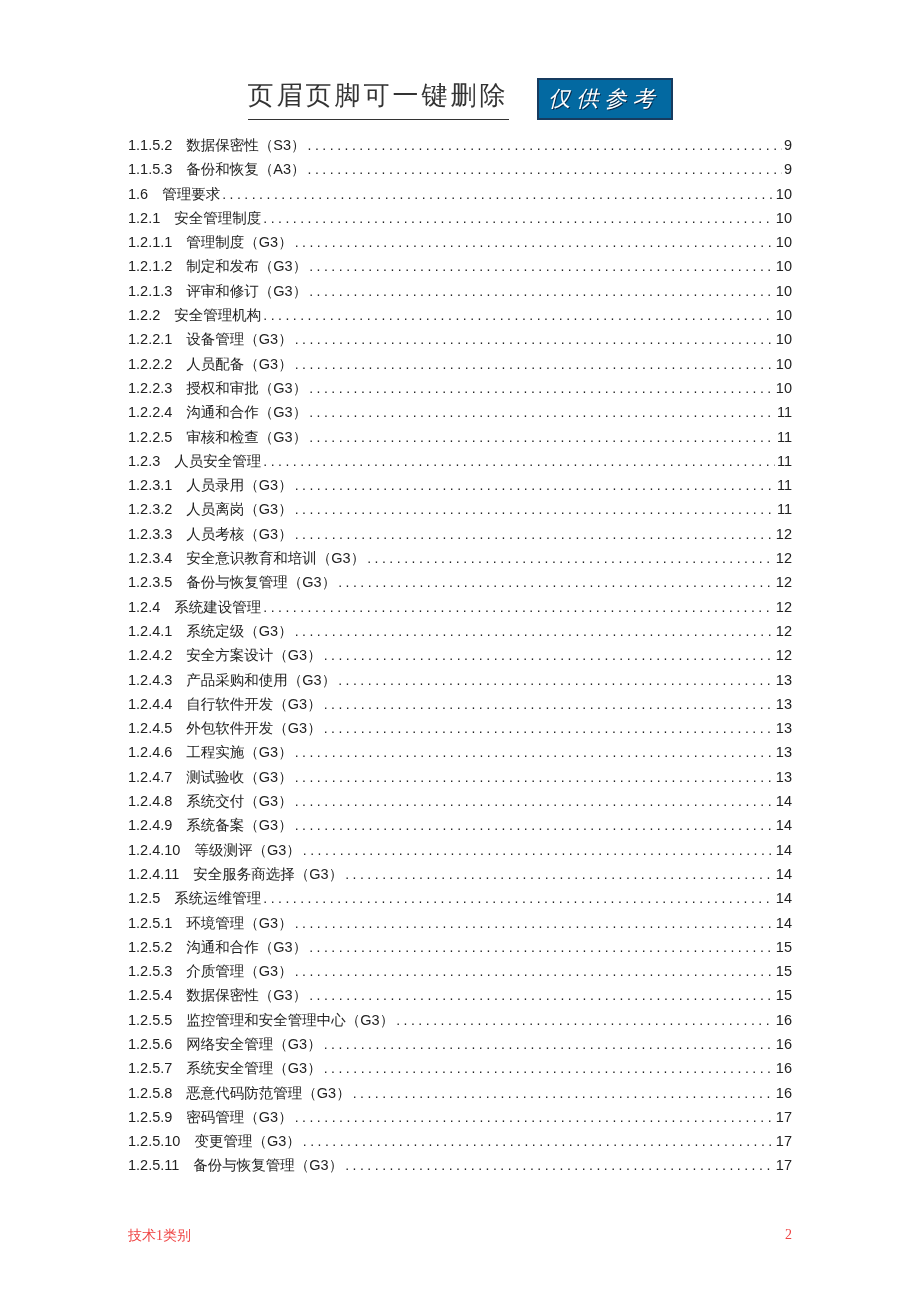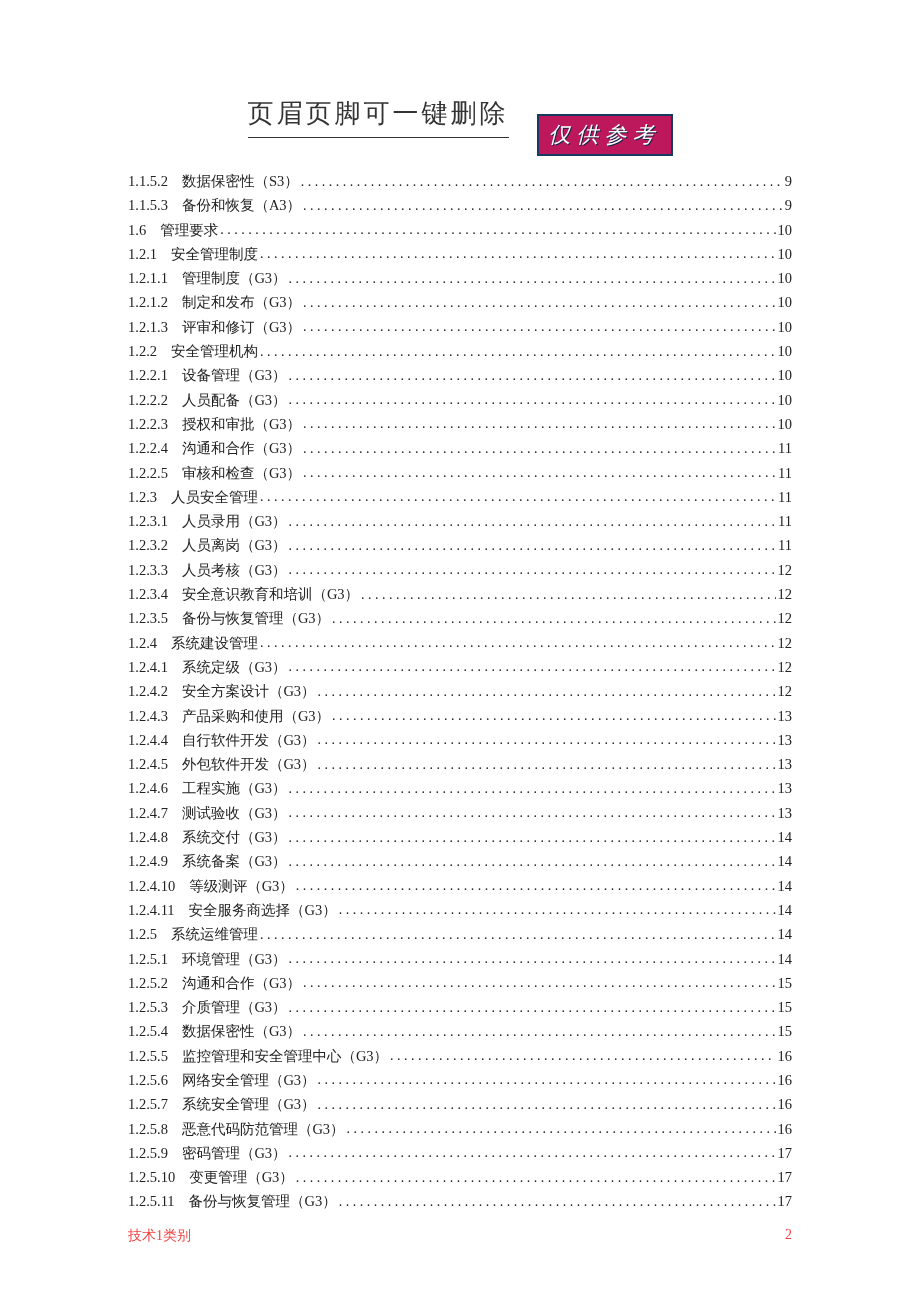--- a/index.html
+++ b/index.html
@@ -22,42 +22,41 @@
     }
     .header-title {
       font-size: 26px;
       font-family: "SimHei", "黑体", sans-serif;
       letter-spacing: 3px;
       color: #333;
       padding-bottom: 6px;
       border-bottom: 1px solid #333;
     }
     .badge {
-      background: #be185d;
+      background: #0369a1;
       border: 2px solid #173b5f;
       padding: 4px 10px;
       color: #fff;
       font-size: 22px;
       font-family: "KaiTi", "楷体", serif;
       letter-spacing: 6px;
       font-style: italic;
       text-shadow: 1px 1px 0 #0a2a4a;
-      margin-top: 36px;
     }
     .toc {
       font-size: 14.5px;
       color: #222;
       line-height: 1.0;
     }
     .toc-entry {
       display: flex;
-      align-items: flex-end;
+      align-items: flex-start;
       white-space: nowrap;
       margin-bottom: 9.8px;
-      font-family: Liberation Serif, serif;
+      font-family: Liberation Sans, sans-serif;
     }
     .toc-num {
       display: inline-block;
     }
     .toc-title {
       margin-left: 14px;
     }
     .toc-leader {
       flex: 1;
       overflow: hidden;

